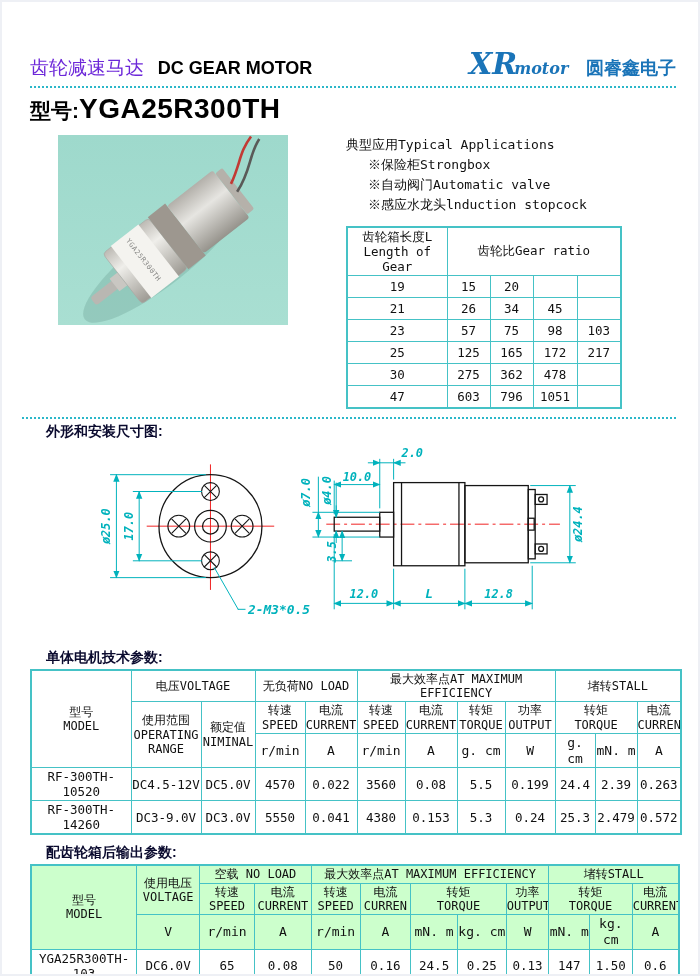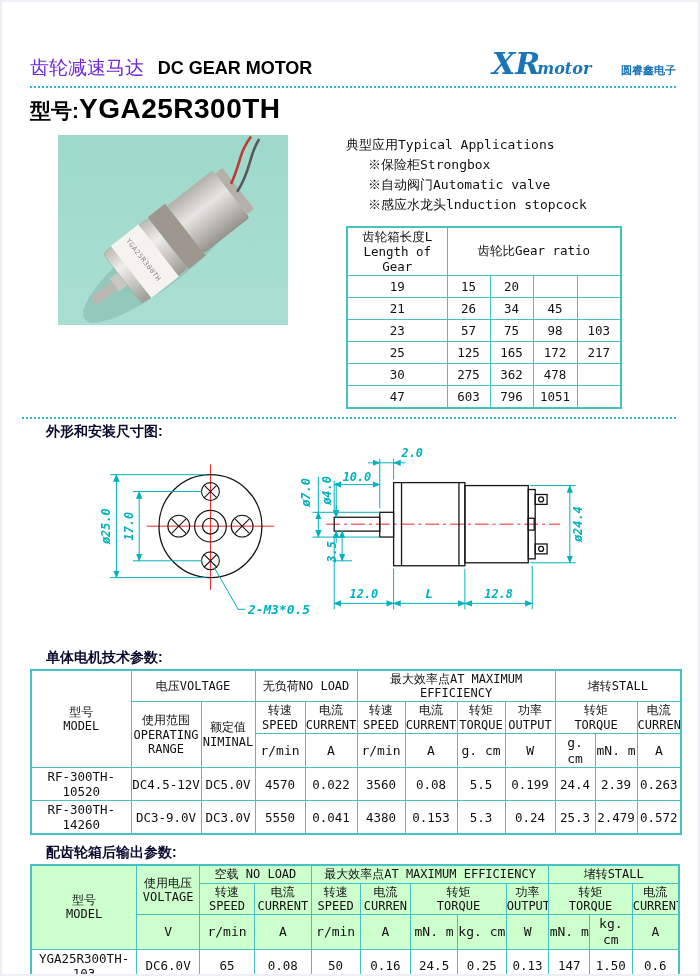--- a/index.html
+++ b/index.html
@@ -7,21 +7,21 @@
         border:2px solid #eef0f5;box-sizing:border-box;
         font-family:"DejaVu Sans Mono","Liberation Mono",monospace;color:#111;}
   .inner{padding:44px 22px 0 28px;}
   
   .hdr-row{display:flex;justify-content:space-between;align-items:flex-end;}
   .title-cn{font-family:"Liberation Sans",sans-serif;font-weight:normal;font-size:19px;color:#6d28d9;}
   .title-en{font-family:"Liberation Sans",sans-serif;font-weight:bold;font-size:18px;color:#000;margin-left:4px;text-align:center;}
   .logo{white-space:nowrap;color:#1a74b8;}
   .logo-xr{font-family:"DejaVu Serif","Liberation Serif",serif;font-style:italic;font-weight:bold;font-size:30px;}
   .logo-motor{font-family:"DejaVu Serif","Liberation Serif",serif;font-style:italic;font-weight:bold;font-size:16px;margin-left:-3px;}
-  .logo-co{font-family:Liberation Serif, serif;font-weight:bold;font-size:11px;margin-left:20px;}
+  .logo-co{font-family:Liberation Serif, serif;font-weight:bold;font-size:18px;margin-left:8px;}
   .dotted{border-top:2px dotted #2bb7c9;margin-top:5px;}
   .model-row{margin-top:7px;line-height:1;}
   .model-label{font-family:"Liberation Sans",sans-serif;font-weight:bold;font-size:21px;color:#000;vertical-align:baseline;}
   .model-num{font-family:"Liberation Sans",sans-serif;font-weight:900;font-size:28px;letter-spacing:.5px;color:#000;vertical-align:baseline;}
   
   .intro{display:flex;margin-top:12px;}
   .photo{width:230px;height:190px;margin-left:28px;flex:none;}
   .intro-right{margin-left:58px;}
   .apps{font-size:13px;line-height:1.55;}
   .apps .it{margin-left:22px;}

